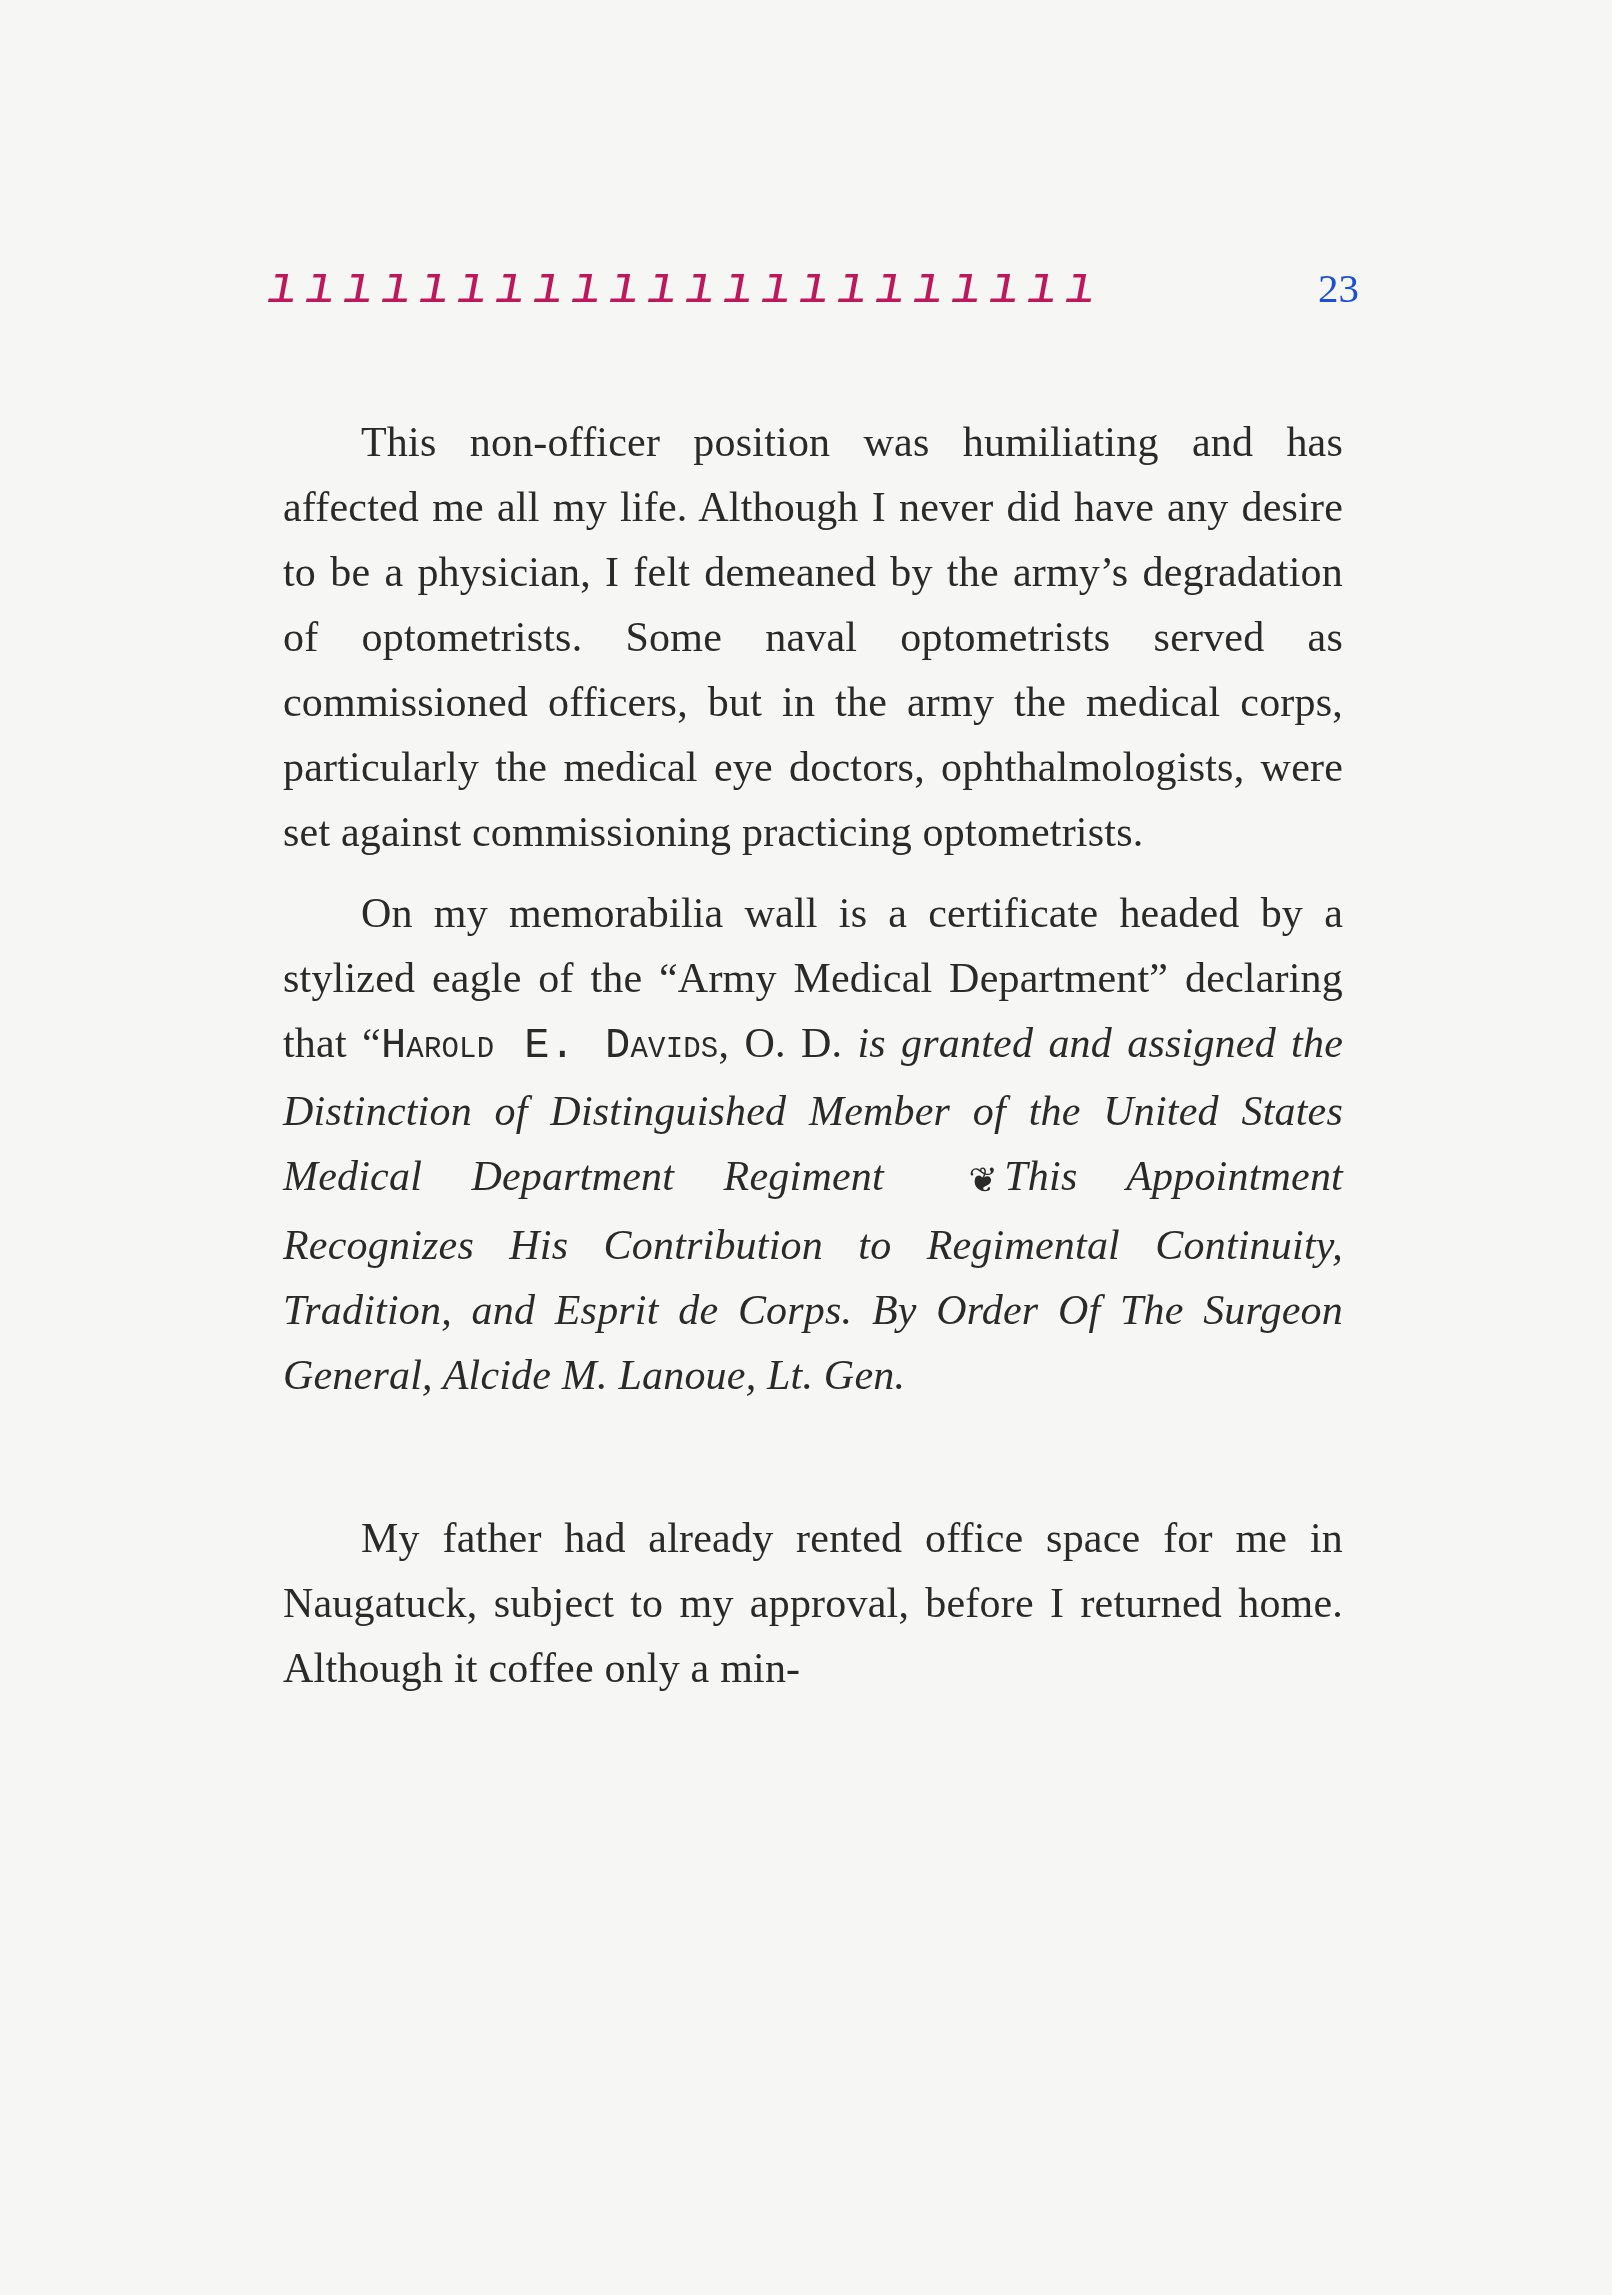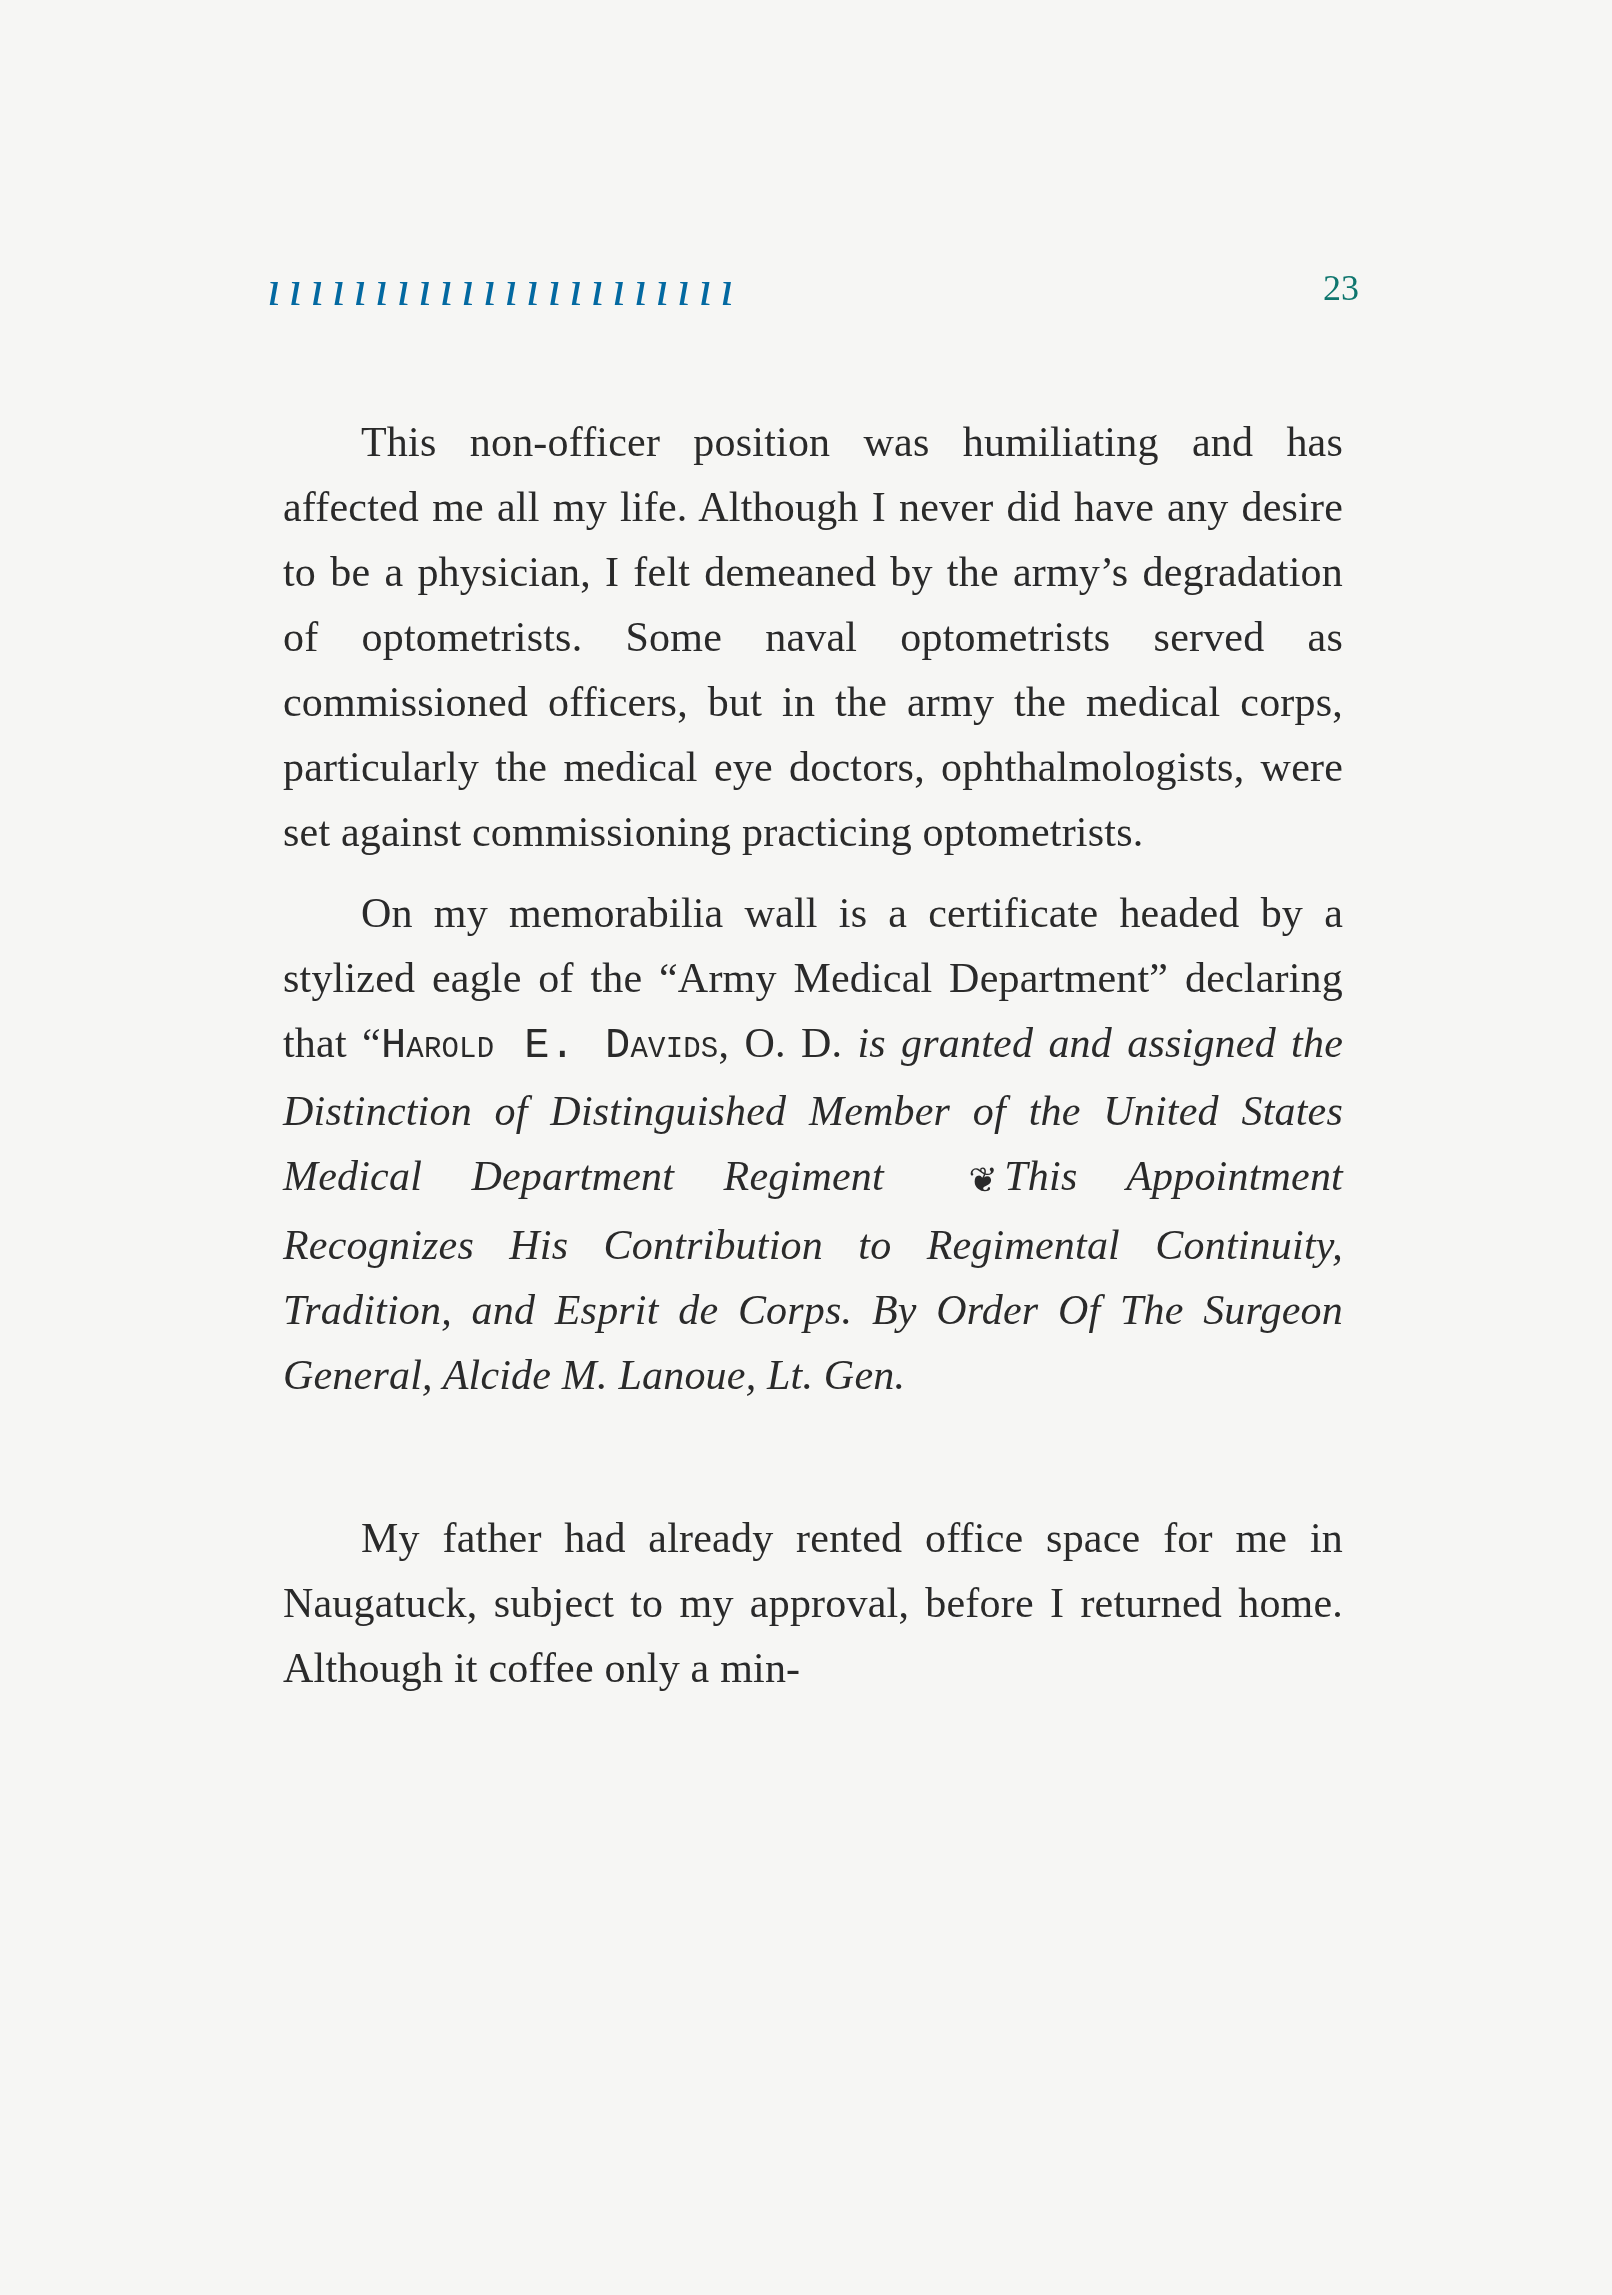--- a/index.html
+++ b/index.html
@@ -18,30 +18,30 @@
     top: 255px;
     width: 1092px;
   }
   .running-head {
     display: flex;
     justify-content: space-between;
     align-items: center;
     height: 66px;
   }
   .ornament {
-    font-family: Liberation Serif, serif;
+    font-family: Liberation Mono, monospace;
     font-style: italic;
     font-size: 51px;
     letter-spacing: 7.4px;
-    color: #0369a1;
+    color: #be185d;
     transform: scaleX(1.0);
   }
   .folio {
-    font-size: 36px;
-    color: #0f766e;
+    font-size: 41px;
+    color: #1d4ed8;
   }
   .body-text {
     margin-top: 89px;
     font-size: 42px;
     line-height: 65px;
     text-align: justify;
     text-align-last: auto;
     hyphens: manual;
     letter-spacing: 0.2px;
   }

